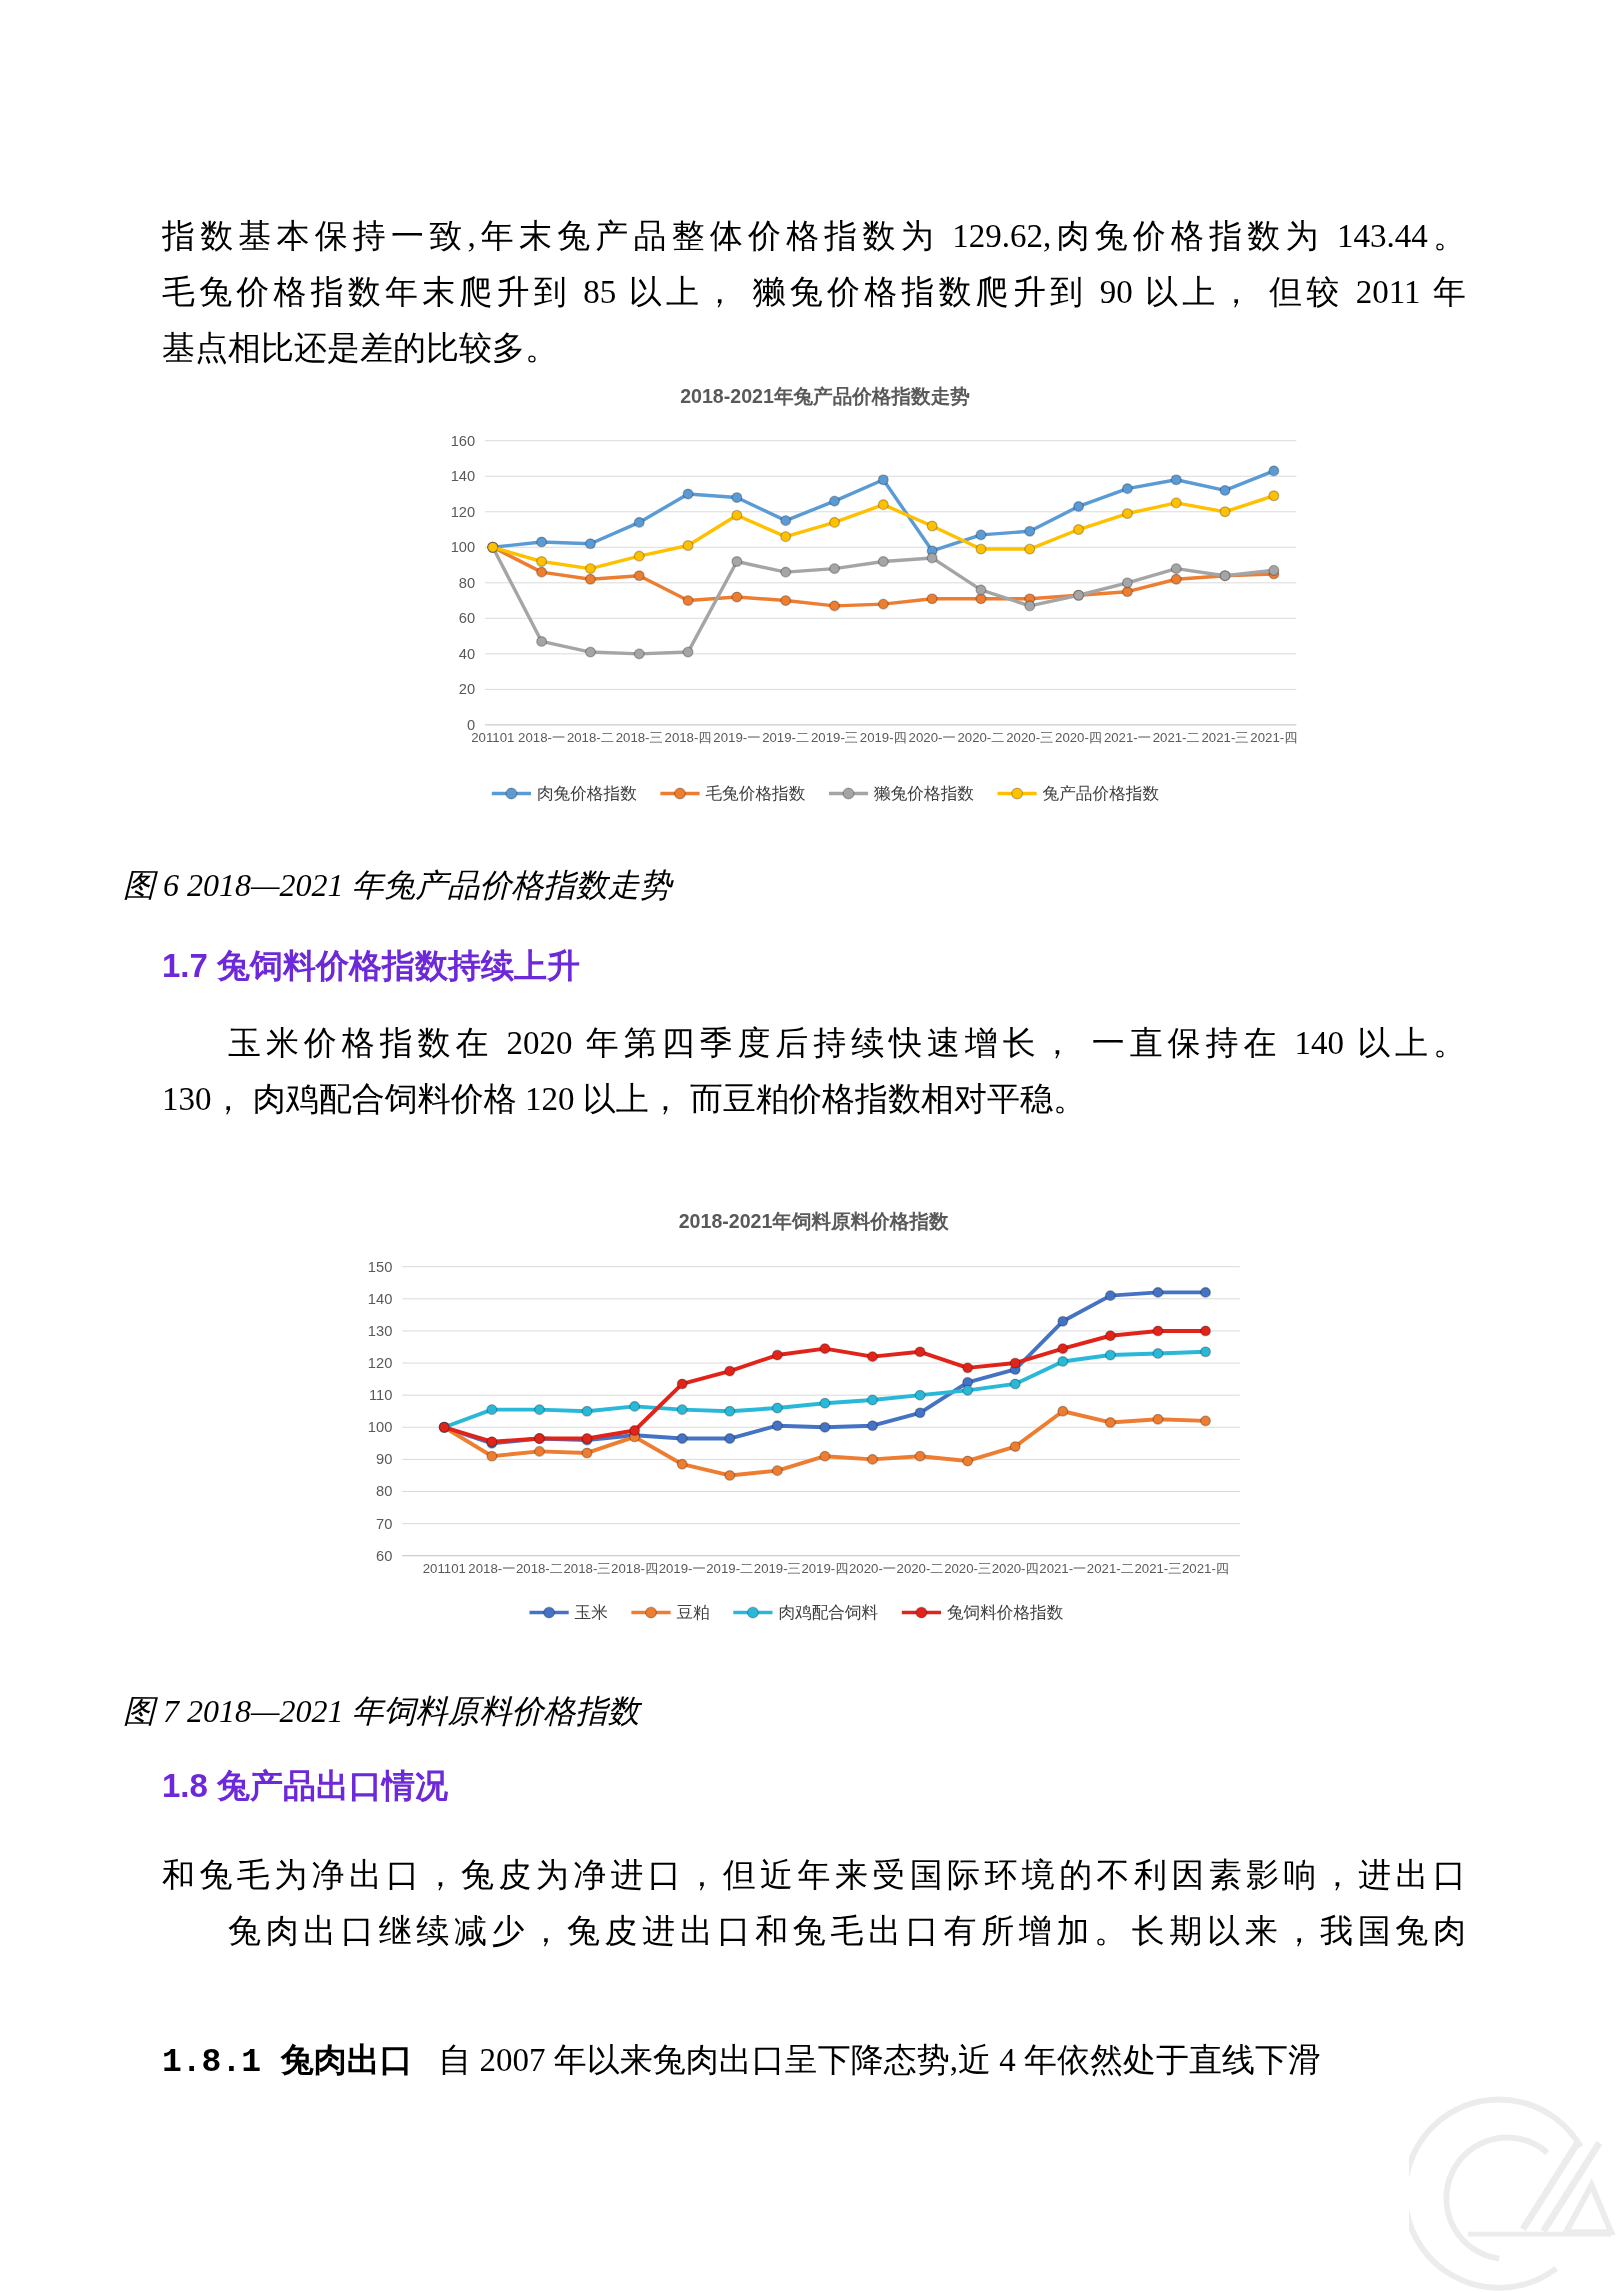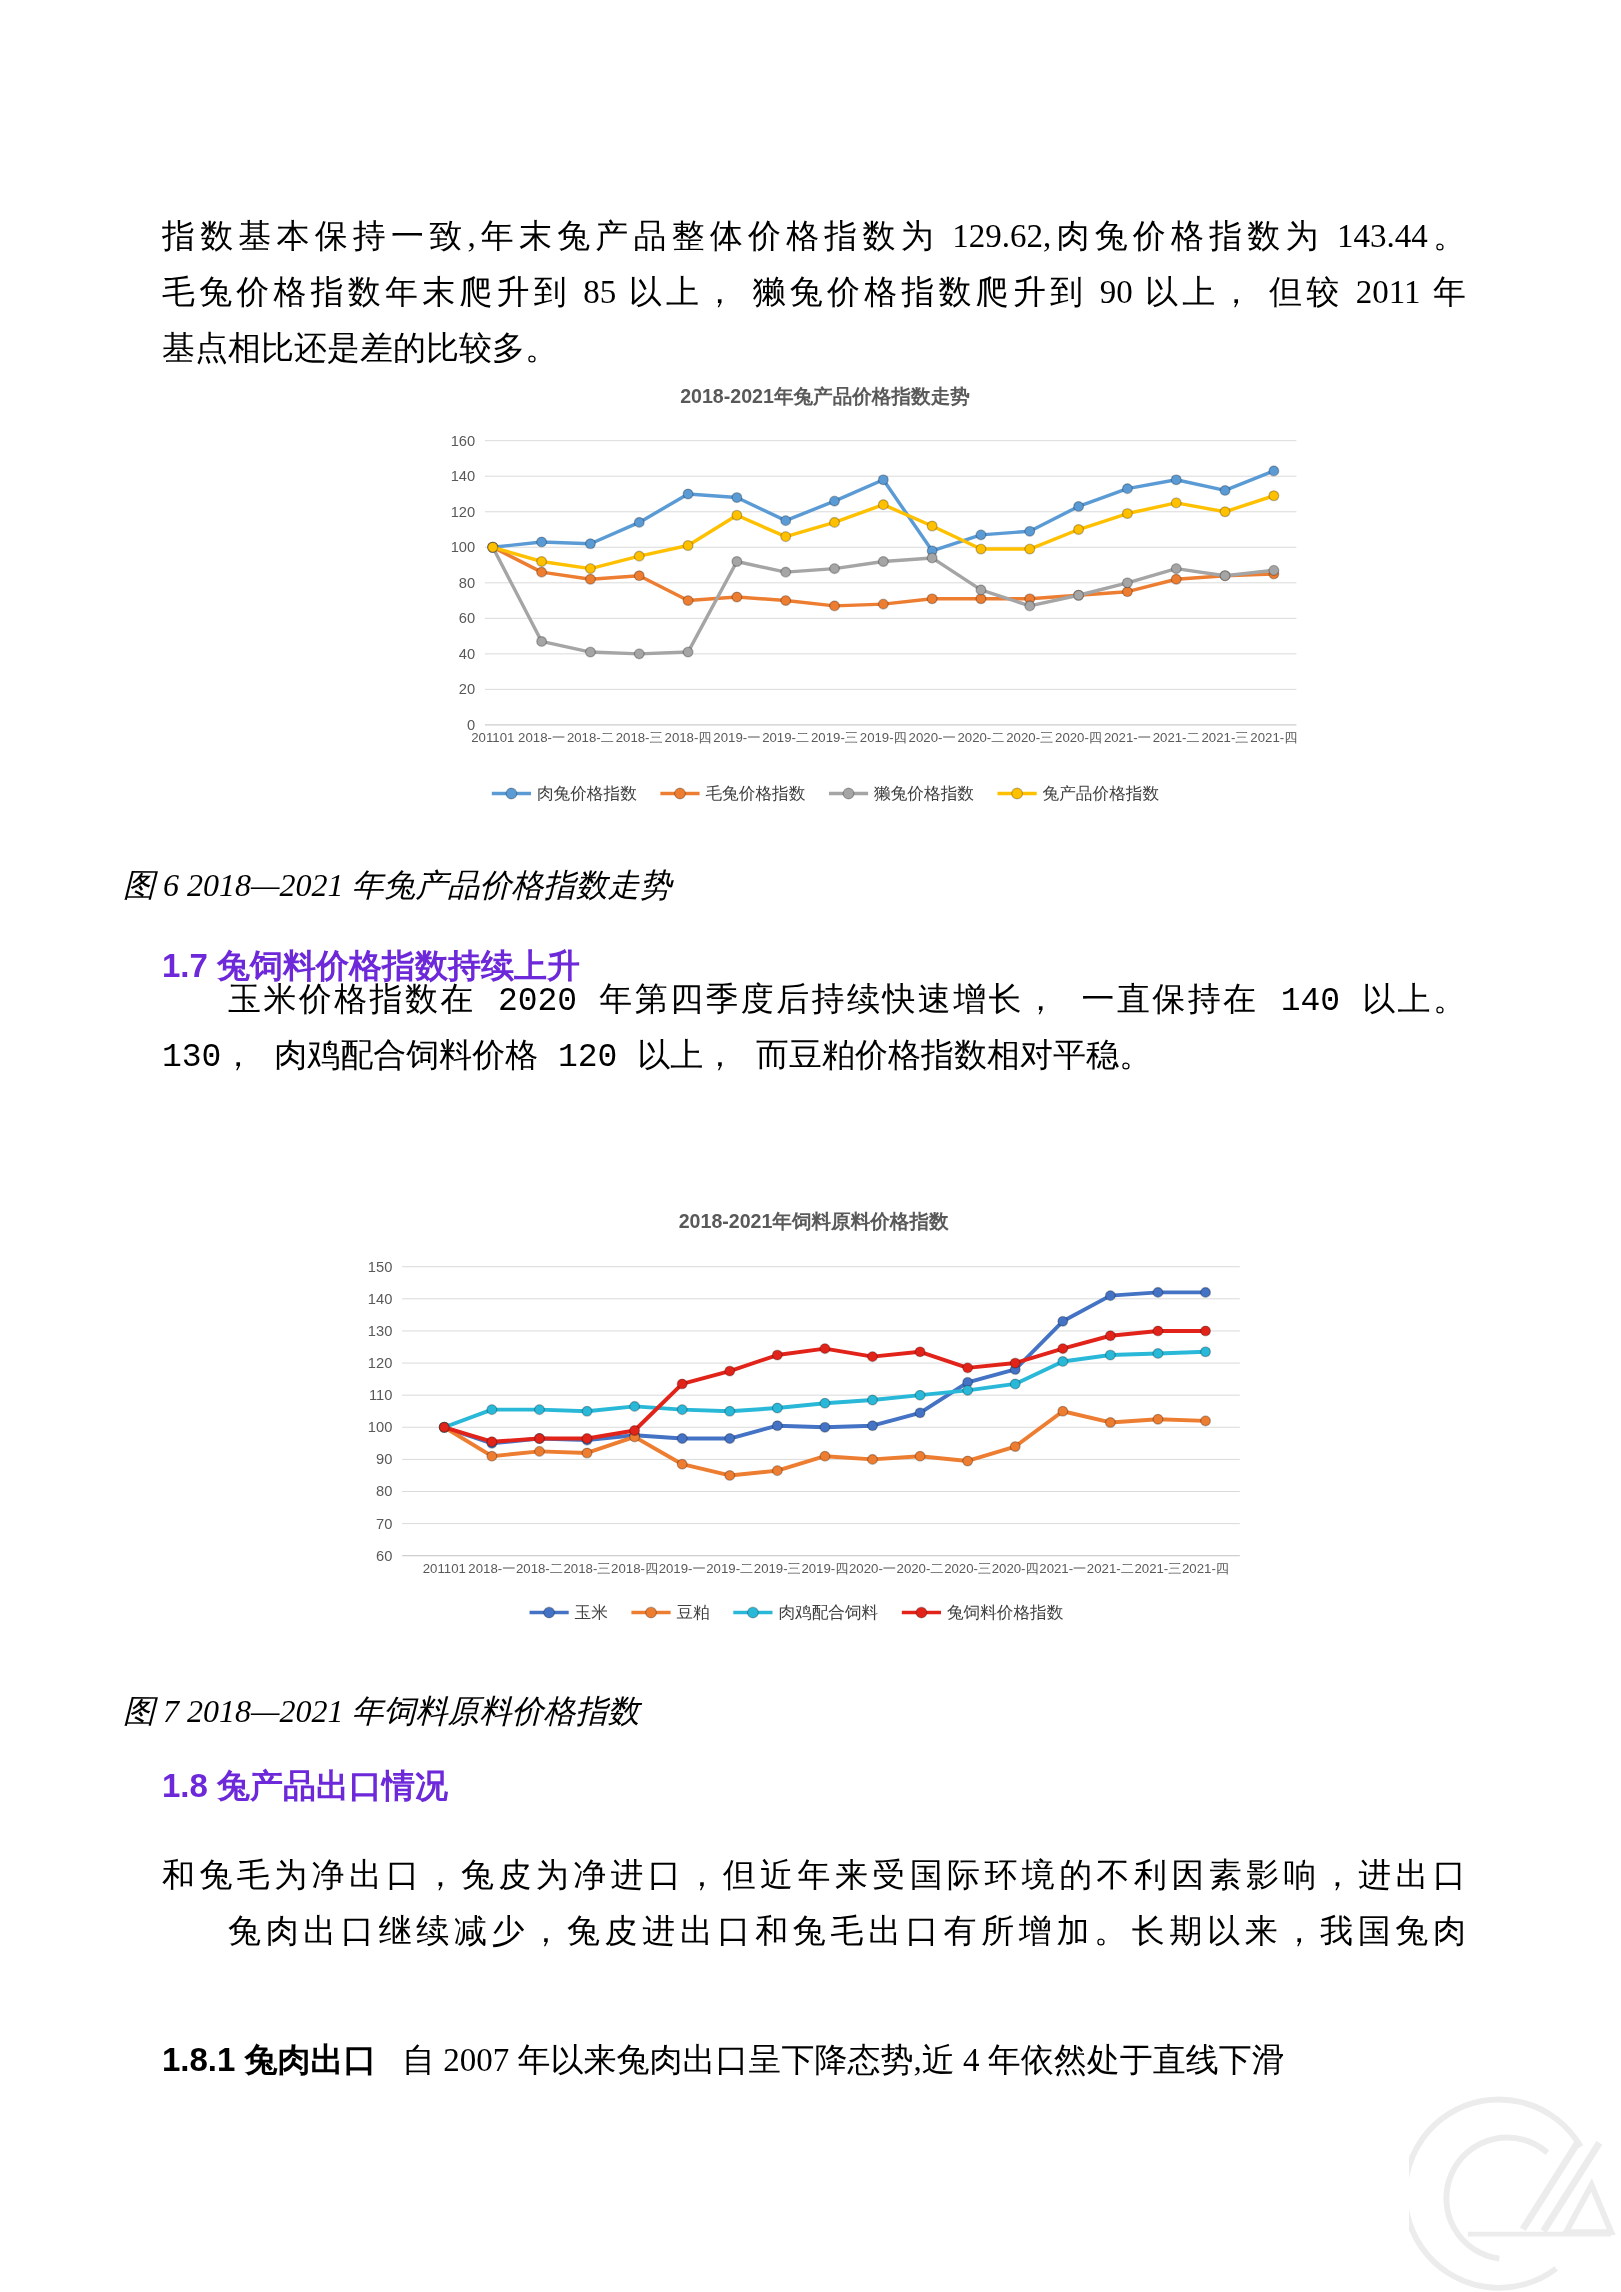--- a/index.html
+++ b/index.html
@@ -18,21 +18,21 @@
   }
   .caption{
     position:absolute;left:123px;width:1304px;text-align:left;
     font-style:italic;font-size:32px;line-height:39px;
     font-family:"Liberation Serif","DejaVu Serif",serif;
   }
   .chart{position:absolute;}
   #chart1{left:328px;top:377px;}
   #chart2{left:265px;top:1204px;}
   #watermark{position:absolute;left:1409px;top:2086px;}
-  .p4label{font-family:Liberation Sans, sans-serif;font-weight:700;}
+  .p4label{font-family:Liberation Mono, monospace;font-weight:700;}
   .p4text{margin-left:25.5px;}
 </style>
 </head>
 <body>
 
 <div class="para" id="p1" style="top:208px;">
   <span class="ln fill">指数基本保持一致,年末兔产品整体价格指数为 129.62,肉兔价格指数为 143.44。</span>
   <span class="ln fill">毛兔价格指数年末爬升到 85 以上， 獭兔价格指数爬升到 90 以上， 但较 2011 年</span>
   <span class="ln">基点相比还是差的比较多。</span>
 </div>
@@ -157,21 +157,21 @@
     <text x="557" y="430.5" fill="#404040" font-family="&quot;Liberation Sans&quot;,&quot;DejaVu Sans&quot;,sans-serif" font-size="17">獭兔价格指数</text>
     <line x1="683" y1="425" x2="723" y2="425" stroke="#FFC000" stroke-width="3.5"></line>
     <circle cx="703" cy="425" r="5.5" fill="#FFC000" stroke="#000" stroke-opacity="0.25" stroke-width="1.2"></circle>
     <text x="729" y="430.5" fill="#404040" font-family="&quot;Liberation Sans&quot;,&quot;DejaVu Sans&quot;,sans-serif" font-size="17">兔产品价格指数</text>
   </svg>
 
 <div class="caption" style="top:866px;">图 6  2018—2021 年兔产品价格指数走势</div>
 
 <div class="heading" style="top:946px;">1.7 兔饲料价格指数持续上升</div>
 
-<div class="para" id="p2" style="top:974px;font-family:Liberation Mono, monospace;">
+<div class="para" id="p2" style="top:1015px;">
   <span class="ln fill indent">玉米价格指数在 2020 年第四季度后持续快速增长， 一直保持在 140 以上。</span>
   <span class="ln">130， 肉鸡配合饲料价格 120 以上， 而豆粕价格指数相对平稳。</span>
 </div>
 
 <svg id="chart2" class="chart" width="1063" height="436" viewBox="0 0 1085 445">
     <text x="560" y="24" text-anchor="middle" fill="#595959" font-family="&quot;Liberation Sans&quot;,&quot;DejaVu Sans&quot;,sans-serif" font-size="20" font-weight="bold">2018-2021年饲料原料价格指数</text>
     <line x1="140" y1="359" x2="995" y2="359" stroke="#BFBFBF" stroke-width="1"></line>
     <text x="130" y="364" text-anchor="end" fill="#595959" font-family="&quot;Liberation Sans&quot;,&quot;DejaVu Sans&quot;,sans-serif" font-size="15">60</text>
     <line x1="140" y1="326.22222222222223" x2="995" y2="326.22222222222223" stroke="#D9D9D9" stroke-width="1"></line>
     <text x="130" y="331.22222222222223" text-anchor="end" fill="#595959" font-family="&quot;Liberation Sans&quot;,&quot;DejaVu Sans&quot;,sans-serif" font-size="15">70</text>

